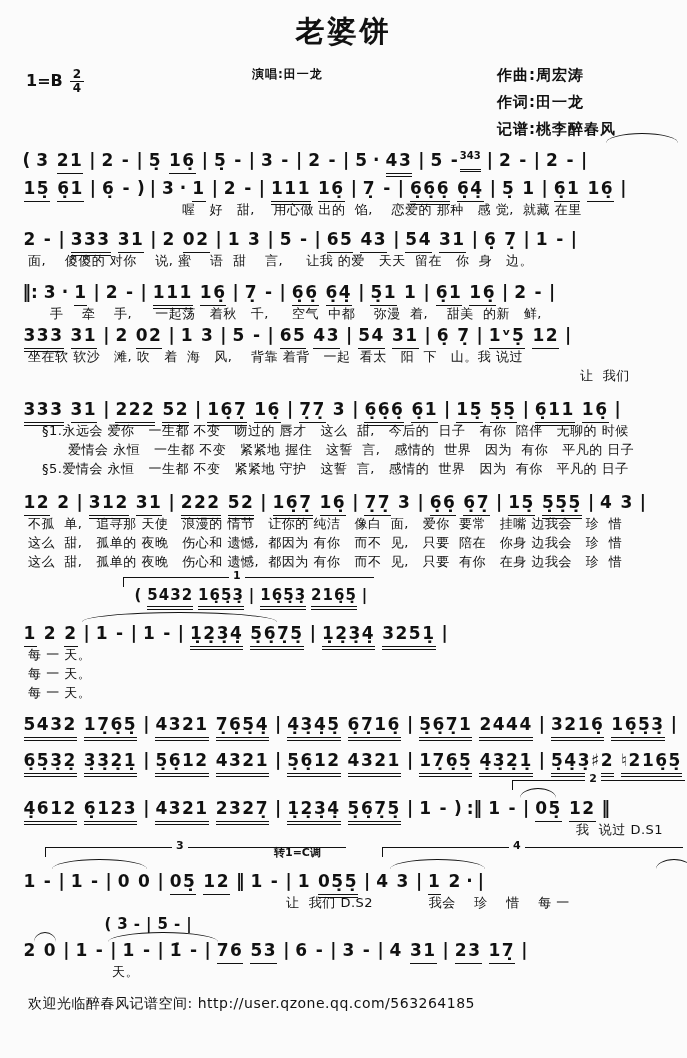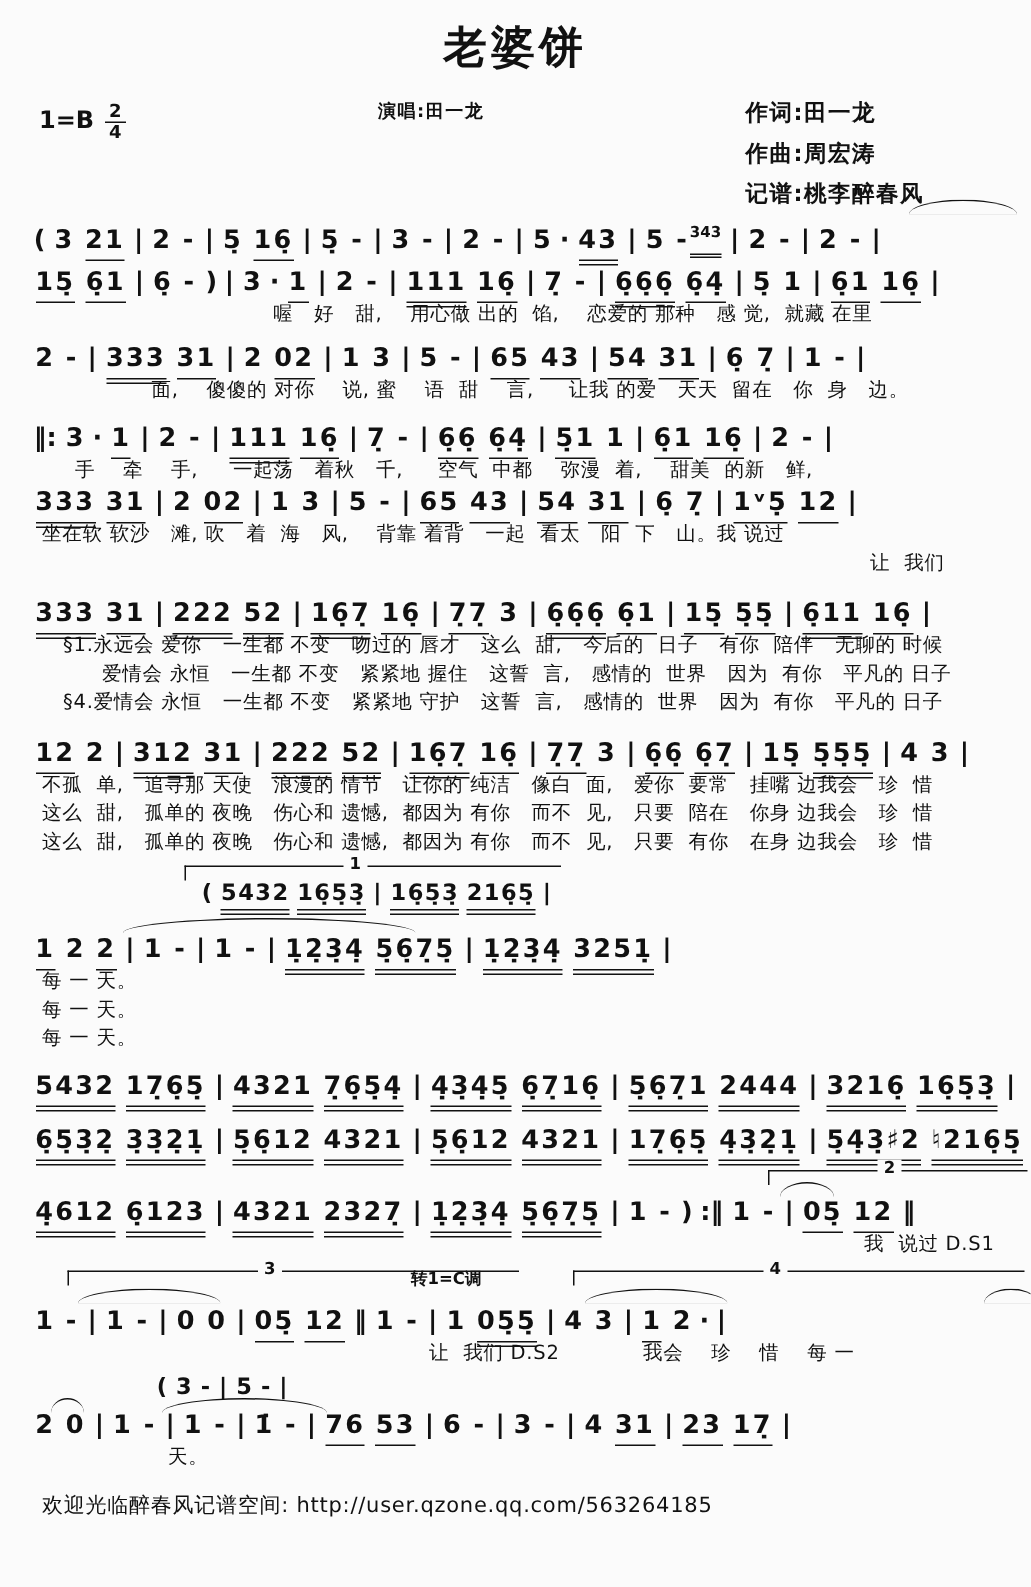--- a/index.html
+++ b/index.html
@@ -38,53 +38,53 @@
 <body>
 
 <div class="title">老婆饼</div>
 
 <div class="meta">
   <div class="key">
     <span>1=B</span><span class="meter"><span class="num">2</span><span class="den">4</span></span>
   </div>
   <div class="singer">演唱:田一龙</div>
   <div class="credits">
+    <div>作曲:周宏涛</div>
     <div>作词:田一龙</div>
-    <div>作曲:周宏涛</div>
     <div>记谱:桃李醉春风</div>
   </div>
 </div>
 
 <div id="systems" class="score">
     <div class="system" style="margin-top: 4px;">
       <div class="arc" style="left: 586px; top: -11px; width: 72px;"></div>
       <div class="notes"><span class="tok bar">(</span><span class="tok">3</span><span class="tok u1">21</span><span class="tok bar">|</span><span class="tok">2</span><span class="tok dash">-</span><span class="tok bar">|</span><span class="tok">5̣</span><span class="tok u1">16̣</span><span class="tok bar">|</span><span class="tok">5̣</span><span class="tok dash">-</span><span class="tok bar">|</span><span class="tok">3</span><span class="tok dash">-</span><span class="tok bar">|</span><span class="tok">2</span><span class="tok dash">-</span><span class="tok bar">|</span><span class="tok">5</span><span class="tok dot">·</span><span class="tok u2">43</span><span class="tok bar">|</span><span class="tok">5</span><span class="tok dash">-</span><span class="tok sup">343</span><span class="tok bar">|</span><span class="tok">2</span><span class="tok dash">-</span><span class="tok bar">|</span><span class="tok">2</span><span class="tok dash">-</span><span class="tok bar">|</span></div>
     </div>
     <div class="system" style="margin-top: 8px;">
       <div class="notes"><span class="tok u1">15̣</span><span class="tok u1">6̣1</span><span class="tok bar">|</span><span class="tok">6̣</span><span class="tok dash">-</span><span class="tok bar">)</span><span class="tok bar">|</span><span class="tok">3</span><span class="tok dot">·</span><span class="tok u1">1</span><span class="tok bar">|</span><span class="tok">2</span><span class="tok dash">-</span><span class="tok bar">|</span><span class="tok u2">111</span><span class="tok u1">16̣</span><span class="tok bar">|</span><span class="tok">7̣</span><span class="tok dash">-</span><span class="tok bar">|</span><span class="tok u2">6̣6̣6̣</span><span class="tok u1">6̣4̣</span><span class="tok bar">|</span><span class="tok">5̣</span><span class="tok">1</span><span class="tok bar">|</span><span class="tok u1">6̣1</span><span class="tok u1">16̣</span><span class="tok bar">|</span></div>
       <div class="lyric" style="padding-left: 162px;">喔   好   甜,    用心做 出的  馅,    恋爱的 那种   感 觉,  就藏 在里</div>
     </div>
     <div class="system" style="margin-top: 8px;">
       <div class="notes"><span class="tok">2</span><span class="tok dash">-</span><span class="tok bar">|</span><span class="tok u2">333</span><span class="tok u1">31</span><span class="tok bar">|</span><span class="tok">2</span><span class="tok u1">02</span><span class="tok bar">|</span><span class="tok">1</span><span class="tok">3</span><span class="tok bar">|</span><span class="tok">5</span><span class="tok dash">-</span><span class="tok bar">|</span><span class="tok u1">65</span><span class="tok u1">43</span><span class="tok bar">|</span><span class="tok u1">54</span><span class="tok u1">31</span><span class="tok bar">|</span><span class="tok">6̣</span><span class="tok">7̣</span><span class="tok bar">|</span><span class="tok">1</span><span class="tok dash">-</span><span class="tok bar">|</span></div>
-      <div class="lyric" style="padding-left: 8px; text-align: center;">面,    傻傻的 对你    说, 蜜    语  甜    言,     让我 的爱   天天  留在   你  身   边。</div>
+      <div class="lyric" style="padding-left: 8px;">面,    傻傻的 对你    说, 蜜    语  甜    言,     让我 的爱   天天  留在   你  身   边。</div>
     </div>
     <div class="system" style="margin-top: 10px;">
       <div class="notes"><span class="tok bar">‖:</span><span class="tok">3</span><span class="tok dot">·</span><span class="tok u1">1</span><span class="tok bar">|</span><span class="tok">2</span><span class="tok dash">-</span><span class="tok bar">|</span><span class="tok u2">111</span><span class="tok u1">16̣</span><span class="tok bar">|</span><span class="tok">7̣</span><span class="tok dash">-</span><span class="tok bar">|</span><span class="tok u1">6̣6̣</span><span class="tok u1">6̣4̣</span><span class="tok bar">|</span><span class="tok u1">5̣1</span><span class="tok">1</span><span class="tok bar">|</span><span class="tok u1">6̣1</span><span class="tok u1">16̣</span><span class="tok bar">|</span><span class="tok">2</span><span class="tok dash">-</span><span class="tok bar">|</span></div>
       <div class="lyric" style="padding-left: 30px;">手    牵    手,     一起荡   着秋   千,     空气  中都    弥漫  着,    甜美  的新   鲜,</div>
     </div>
     <div class="system" style="">
       <div class="notes"><span class="tok u2">333</span><span class="tok u1">31</span><span class="tok bar">|</span><span class="tok">2</span><span class="tok u1">02</span><span class="tok bar">|</span><span class="tok">1</span><span class="tok">3</span><span class="tok bar">|</span><span class="tok">5</span><span class="tok dash">-</span><span class="tok bar">|</span><span class="tok u1">65</span><span class="tok u1">43</span><span class="tok bar">|</span><span class="tok u1">54</span><span class="tok u1">31</span><span class="tok bar">|</span><span class="tok">6̣</span><span class="tok">7̣</span><span class="tok bar">|</span><span class="tok u1">1ᵛ5̣</span><span class="tok u1">12</span><span class="tok bar">|</span></div>
       <div class="lyric" style="padding-left: 8px;">坐在软 软沙   滩, 吹   着  海   风,    背靠 着背   一起  看太   阳  下   山。我 说过</div>
       <div class="lyric" style="padding-left: 560px;">让  我们</div>
     </div>
     <div class="system" style="margin-top: 12px;">
       <div class="notes"><span class="tok u2">333</span><span class="tok u1">31</span><span class="tok bar">|</span><span class="tok u2">222</span><span class="tok u2">52</span><span class="tok bar">|</span><span class="tok u2">16̣7̣</span><span class="tok u1">16̣</span><span class="tok bar">|</span><span class="tok u1">7̣7̣</span><span class="tok">3</span><span class="tok bar">|</span><span class="tok u2">6̣6̣6̣</span><span class="tok u1">6̣1</span><span class="tok bar">|</span><span class="tok u1">15̣</span><span class="tok u1">5̣5̣</span><span class="tok bar">|</span><span class="tok u2">6̣11</span><span class="tok u1">16̣</span><span class="tok bar">|</span></div>
       <div class="lyric" style="padding-left: 22px;">§1.永远会 爱你   一生都 不变   吻过的 唇才   这么  甜,   今后的  日子   有你  陪伴   无聊的 时候</div>
       <div class="lyric" style="padding-left: 48px;">爱情会 永恒   一生都 不变   紧紧地 握住   这誓  言,   感情的  世界   因为  有你   平凡的 日子</div>
-      <div class="lyric" style="padding-left: 22px;">§4.爱情会 永恒   一生都 不变   紧紧地 守护   这誓  言,   感情的  世界   因为  有你   平凡的 日子</div>
+      <div class="lyric" style="padding-left: 22px;">§5.爱情会 永恒   一生都 不变   紧紧地 守护   这誓  言,   感情的  世界   因为  有你   平凡的 日子</div>
     </div>
     <div class="system" style="margin-top: 12px;">
       <div class="notes"><span class="tok u1">12</span><span class="tok">2</span><span class="tok bar">|</span><span class="tok u2">312</span><span class="tok u1">31</span><span class="tok bar">|</span><span class="tok u2">222</span><span class="tok u2">52</span><span class="tok bar">|</span><span class="tok u2">16̣7̣</span><span class="tok u1">16̣</span><span class="tok bar">|</span><span class="tok u1">7̣7̣</span><span class="tok">3</span><span class="tok bar">|</span><span class="tok u1">6̣6̣</span><span class="tok u1">6̣7̣</span><span class="tok bar">|</span><span class="tok u1">15̣</span><span class="tok u2">5̣5̣5̣</span><span class="tok bar">|</span><span class="tok">4</span><span class="tok">3</span><span class="tok bar">|</span></div>
       <div class="lyric" style="padding-left: 8px;">不孤  单,   追寻那 天使   浪漫的 情节   让你的 纯洁   像白  面,   爱你  要常   挂嘴 边我会   珍  惜</div>
       <div class="lyric" style="padding-left: 8px;">这么  甜,   孤单的 夜晚   伤心和 遗憾,  都因为 有你   而不  见,   只要  陪在   你身 边我会   珍  惜</div>
       <div class="lyric" style="padding-left: 8px;">这么  甜,   孤单的 夜晚   伤心和 遗憾,  都因为 有你   而不  见,   只要  有你   在身 边我会   珍  惜</div>
     </div>
     <div class="system" style="margin-top: 4px; padding-top: 46px;">
       <div class="bracket" style="left: 103px; top: 2px; width: 250px;">
         <span class="blabel">1</span>

